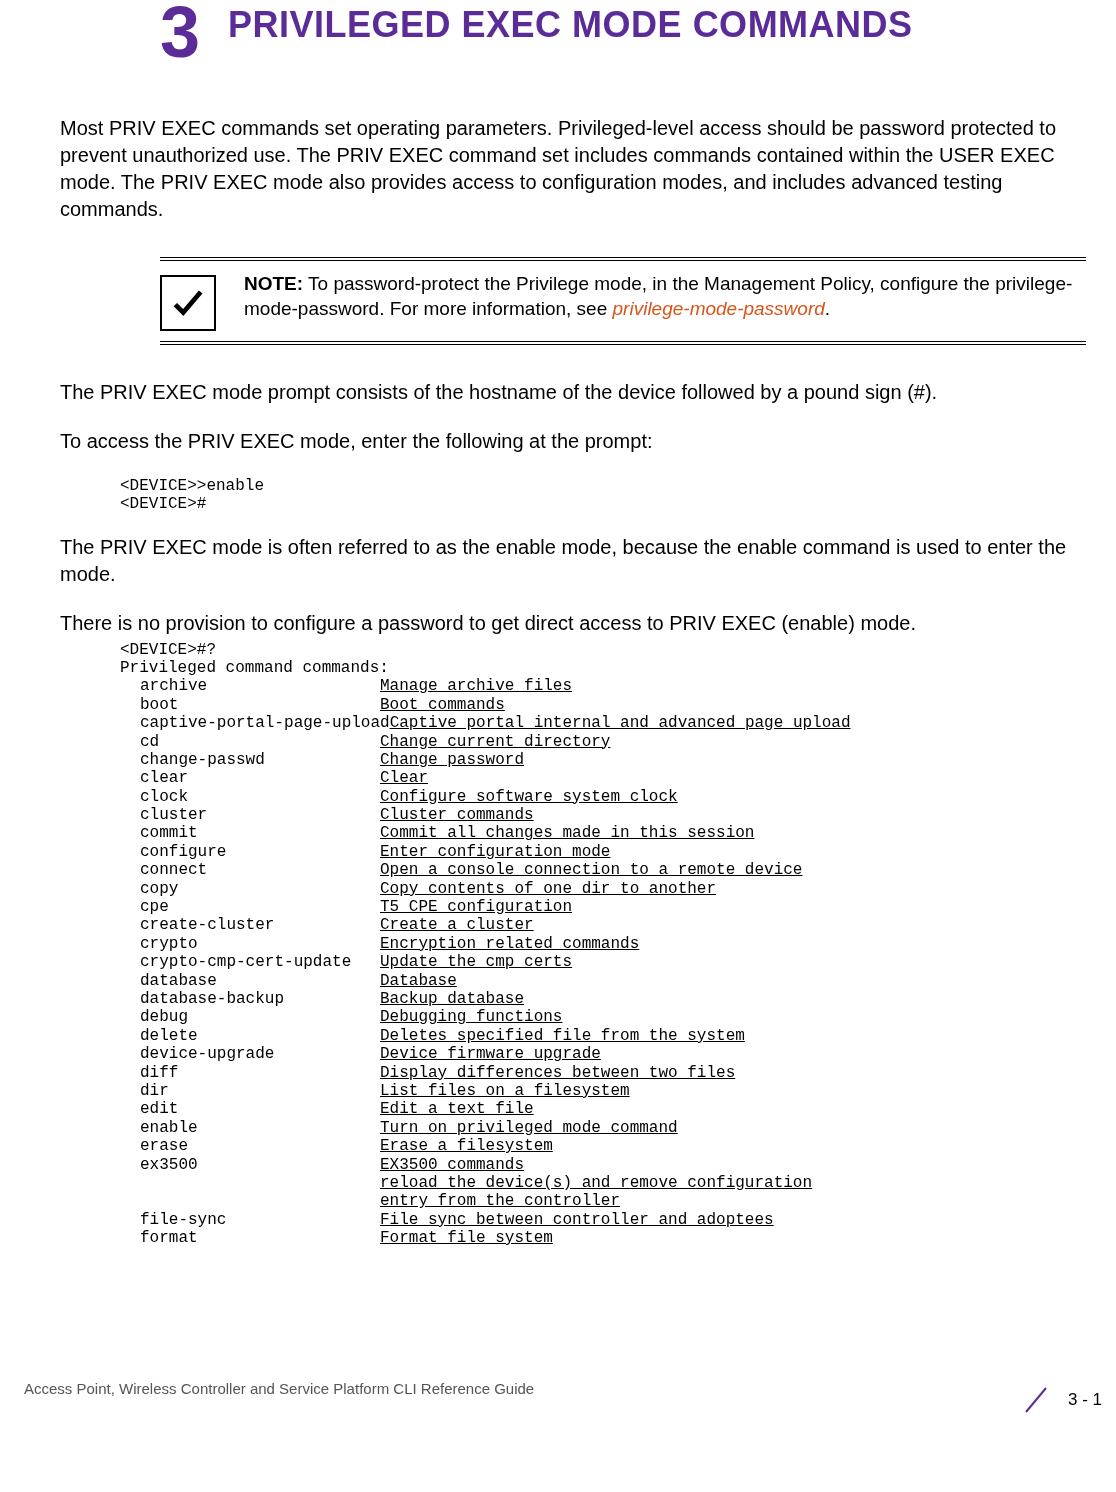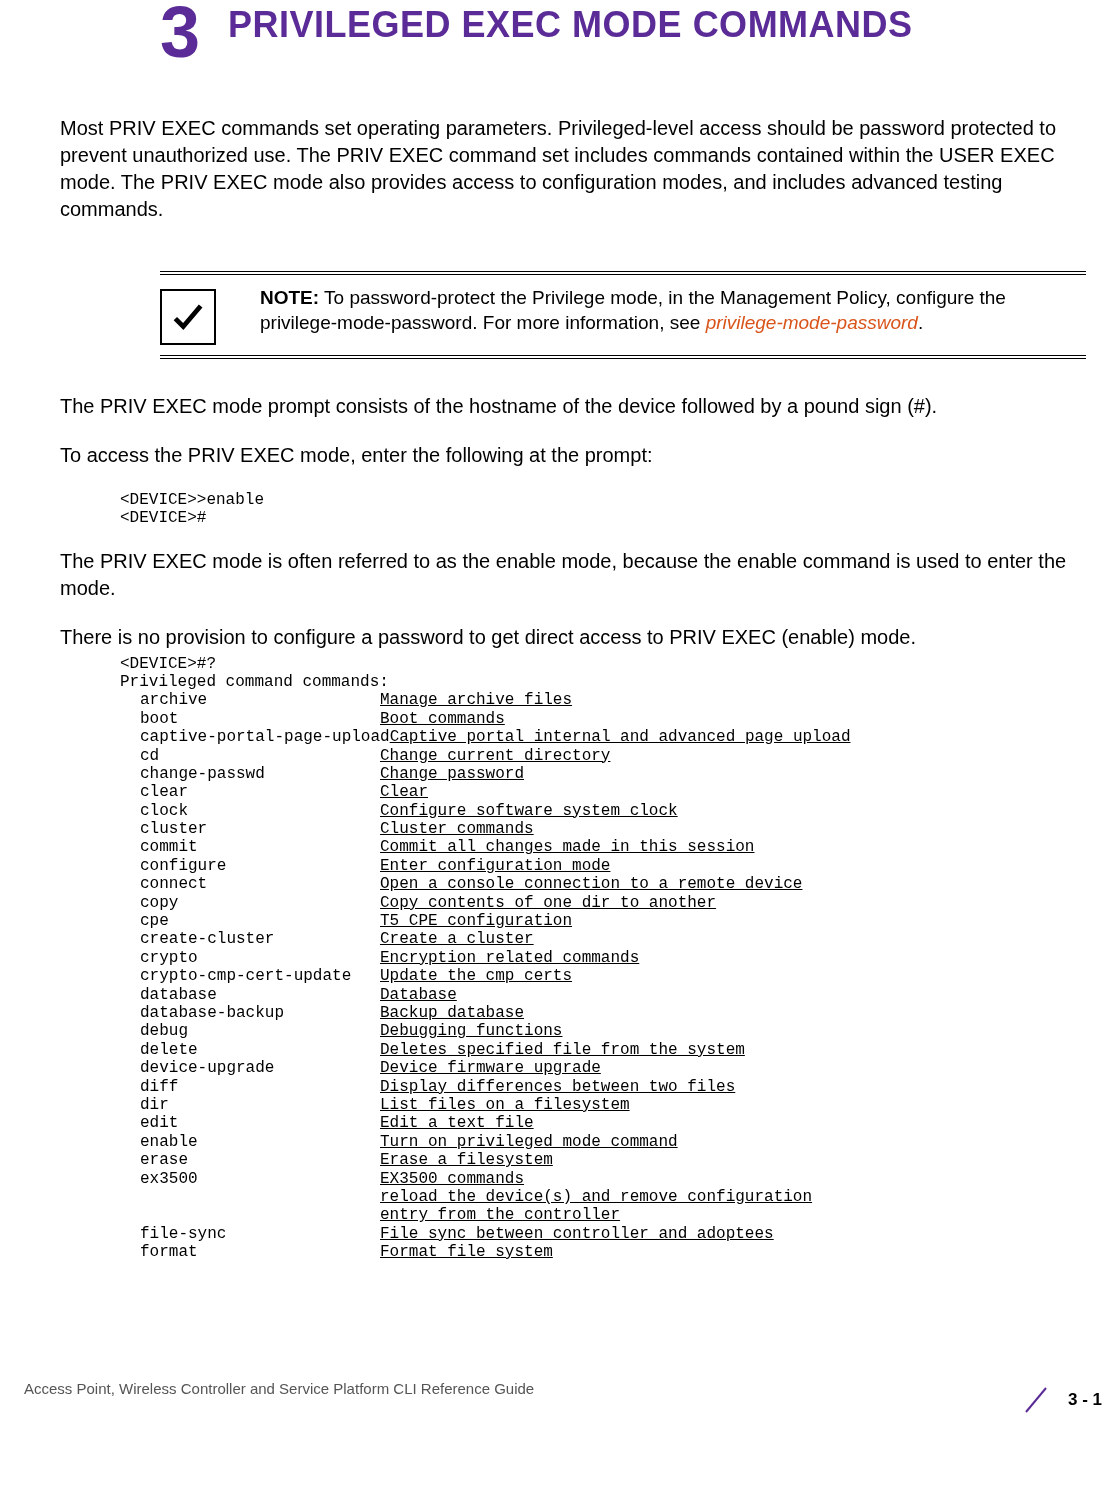--- a/index.html
+++ b/index.html
@@ -50,32 +50,32 @@
     font-weight: 700;
     font-size: 36px;
     line-height: 1.15;
     color: #5B2C97;
     letter-spacing: 0.5px;
     margin-top: 4px;
   }
   .intro {
     font-size: 20px;
     line-height: 1.35;
-    margin-bottom: 48px;
+    margin-bottom: 34px;
     font-weight: 300;
   }
   .note-block {
     margin: 0 0 34px 100px;
     border-top: 4px double #000;
     border-bottom: 4px double #000;
     padding: 10px 0;
   }
   .note-inner {
     display: flex;
-    gap: 44px;
+    gap: 28px;
     align-items: flex-start;
   }
   .note-icon-box {
     width: 56px;
     height: 56px;
     border: 2px solid #000;
     display: flex;
     align-items: center;
     justify-content: center;
     flex: 0 0 auto;
@@ -143,21 +143,21 @@
     position: absolute;
     right: 0;
     bottom: 0;
     display: flex;
     align-items: center;
   }
   .pagenum {
     font-size: 17px;
     color: #000;
     padding: 6px 14px;
-    font-weight: 700;
+    font-weight: 400;
   }
 </style>
 </head>
 <body>
 
 <div class="page">
 
   <div class="chapter-head">
     <div class="chapter-num">3</div>
     <div class="chapter-title">PRIVILEGED EXEC MODE COMMANDS</div>

